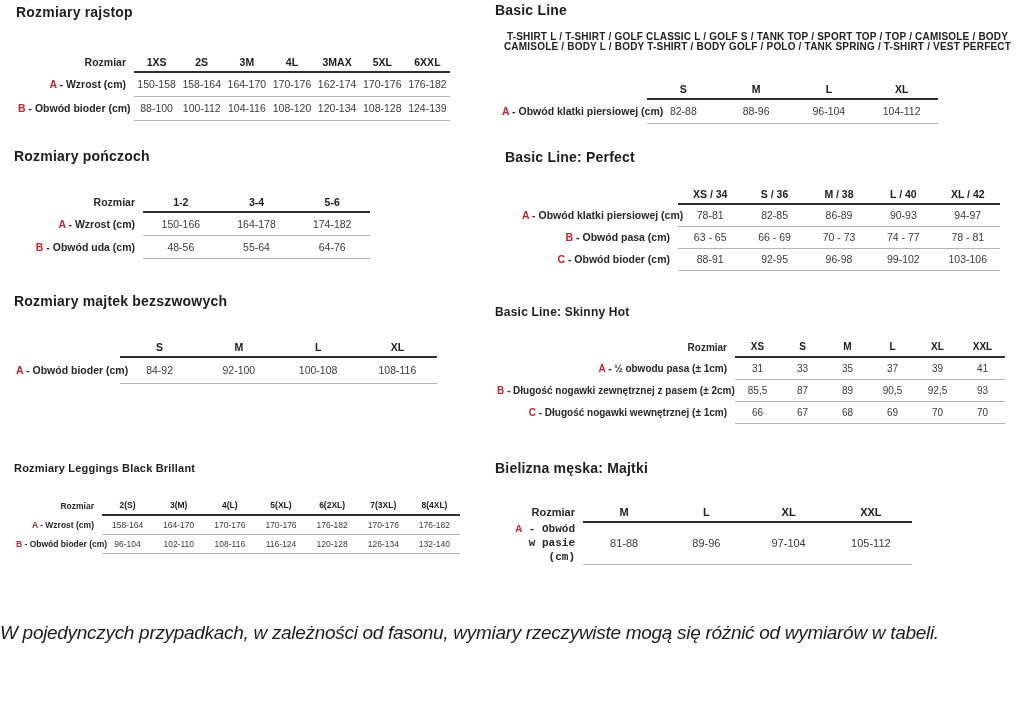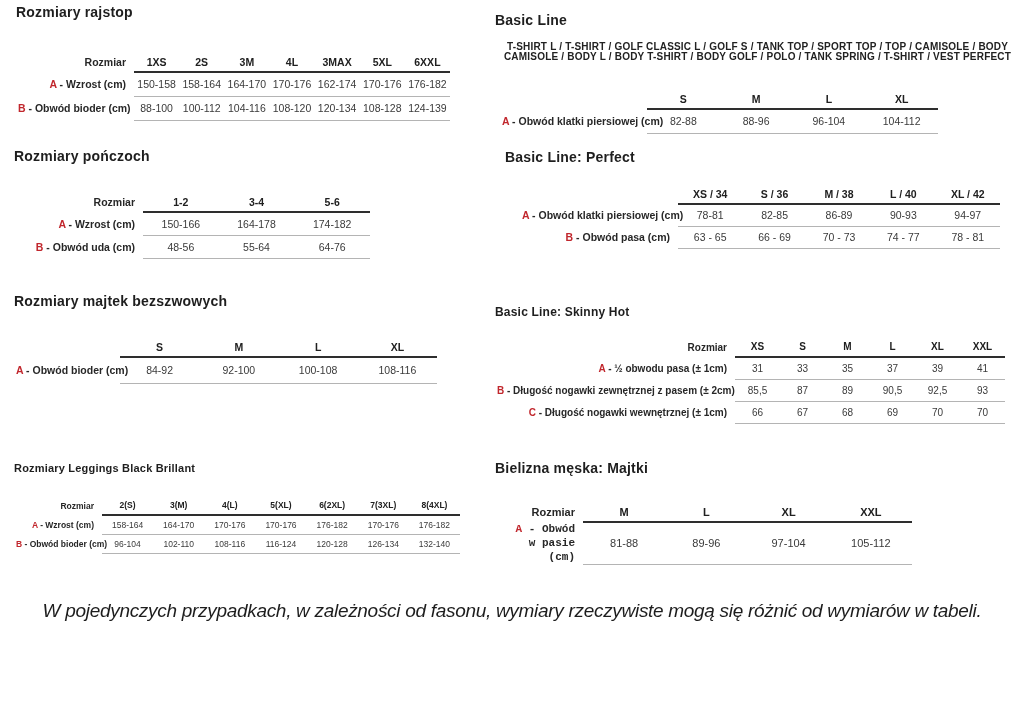--- a/index.html
+++ b/index.html
@@ -49,21 +49,21 @@
   #s3 .lbl, #s3 .corner { width:106px; }
   #s3 td.val { height:26px; }
 
   #s4 { left:14px; top:462px; width:446px; font-size:8.5px; }
   #s4 h2 { font-size:11px; }
   #s4 table { margin-top:22px; width:446px; }
   #s4 .lbl, #s4 .corner { width:88px; }
   #s4 td.val, #s4 th.col { height:19px; }
 
   
-  #r1 { left:495px; top:12px; width:525px; font-size:10.5px; }
+  #r1 { left:495px; top:2px; width:525px; font-size:10.5px; }
   #r1 table { margin-top:27px; margin-left:5px; width:438px; }
   #r1 .lbl, #r1 .corner { width:147px; }
   #r1 td.val { height:24px; }
 
   #r2 { left:495px; top:149px; width:520px; font-size:10.5px; }
   #r2 h2 { margin-left:10px; }
   #r2 table { margin-top:19px; margin-left:25px; width:480px; }
   #r2 .lbl, #r2 .corner { width:158px; }
   #r2 td.val { height:22px; }
 
@@ -73,21 +73,21 @@
   #r3 .lbl, #r3 .corner { width:240px; }
   #r3 td.val { height:22px; }
 
   #r4 { left:495px; top:460px; width:520px; font-size:11px; }
   #r4 table { margin-top:26px; margin-left:10px; width:407px; }
   #r4 .lbl, #r4 .corner { width:78px; }
   #r4 td.lbl { white-space:normal; line-height:14px;font-family:Liberation Mono, monospace; }
   #r4 td.val { height:36px; }
 
   .footer {
-    position:absolute; left:0; top:600px; width:1024px; text-align:center;
+    position:absolute; left:0; top:622px; width:1024px; 
     font-style:italic; font-size:19px; letter-spacing:-.3px; color:#1d1d1d;
   }
 </style>
 </head>
 <body>
 
 <section class="sec" id="s1">
   <h2>Rozmiary rajstop</h2>
   <table>
       <thead>
@@ -267,20 +267,28 @@
           <td class="val">94-97</td>
         </tr>
         <tr>
           <td class="lbl"><span class="letter">B</span> - Obwód pasa (cm)</td>
           <td class="val">63 - 65</td>
           <td class="val">66 - 69</td>
           <td class="val">70 - 73</td>
           <td class="val">74 - 77</td>
           <td class="val">78 - 81</td>
         </tr>
+        <tr>
+          <td class="lbl"><span class="letter">C</span> - Obwód bioder (cm)</td>
+          <td class="val">88-91</td>
+          <td class="val">92-95</td>
+          <td class="val">96-98</td>
+          <td class="val">99-102</td>
+          <td class="val">103-106</td>
+        </tr>
       </tbody>
     </table>
 </section>
 
 <section class="sec" id="r3">
   <h2>Basic Line: Skinny Hot</h2>
   <table>
       <thead>
         <tr>
           <th class="corner lbl">Rozmiar</th>

